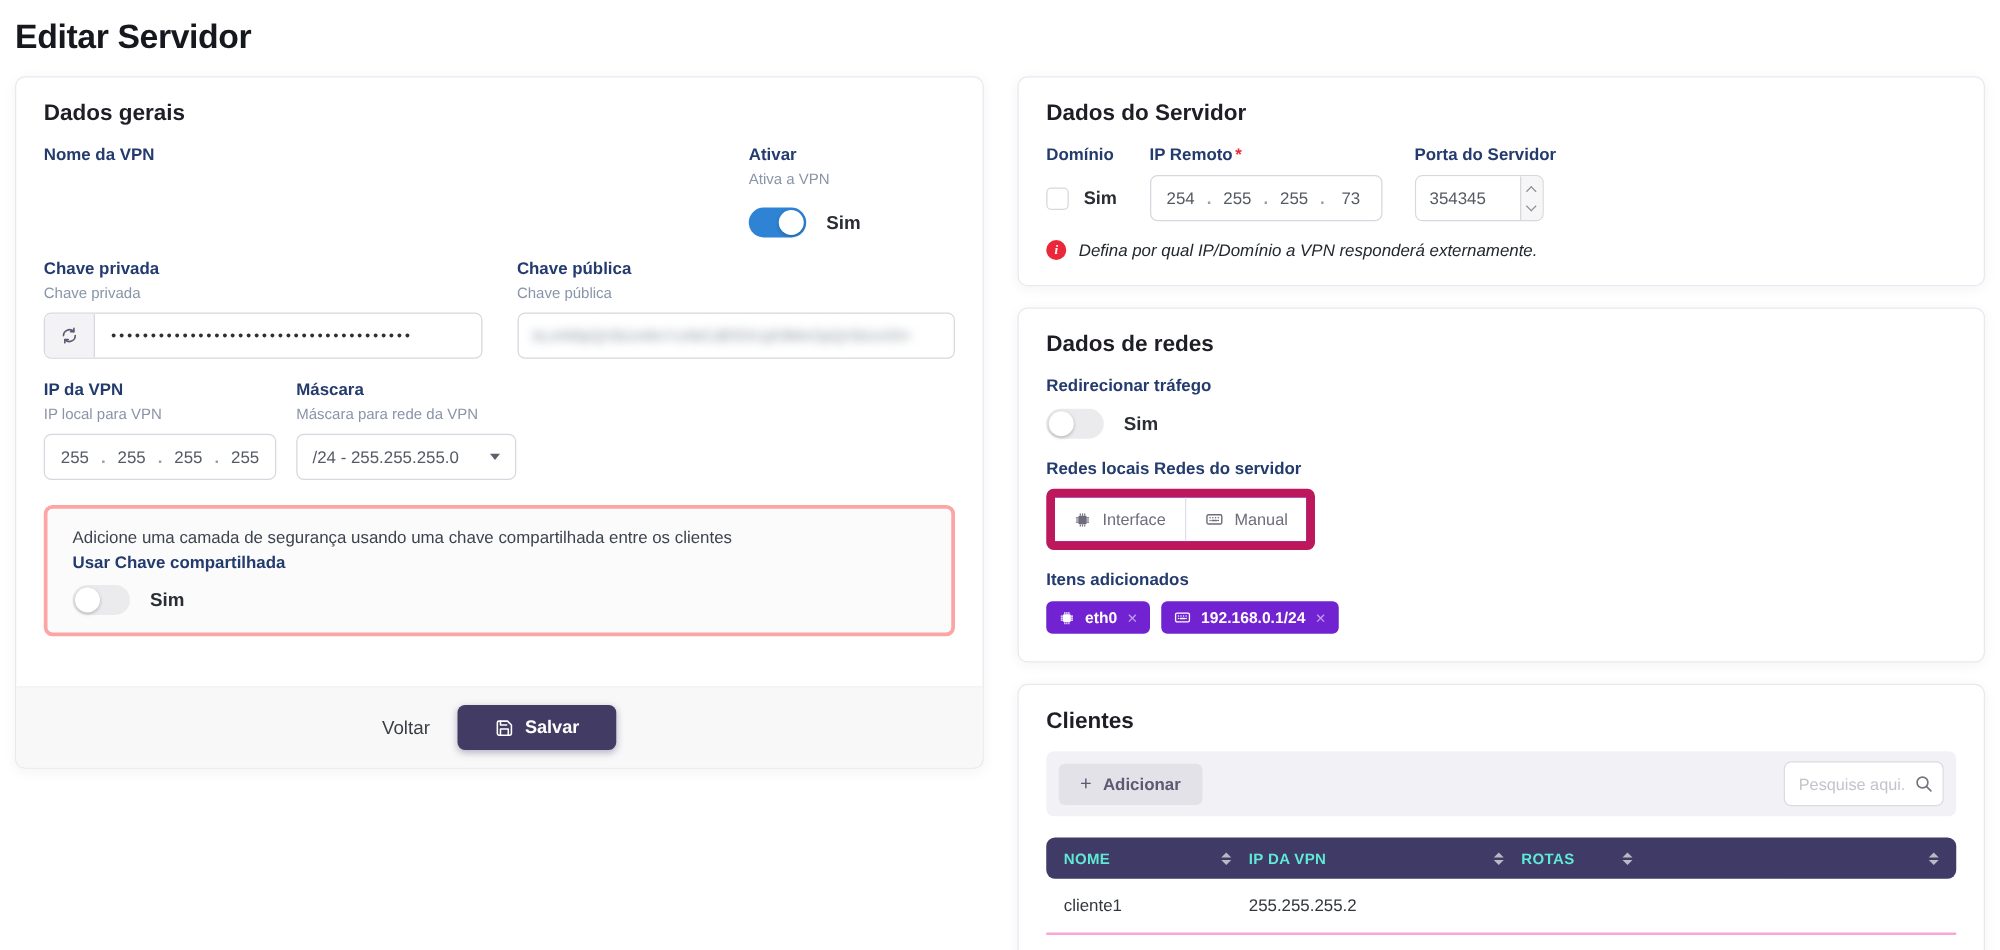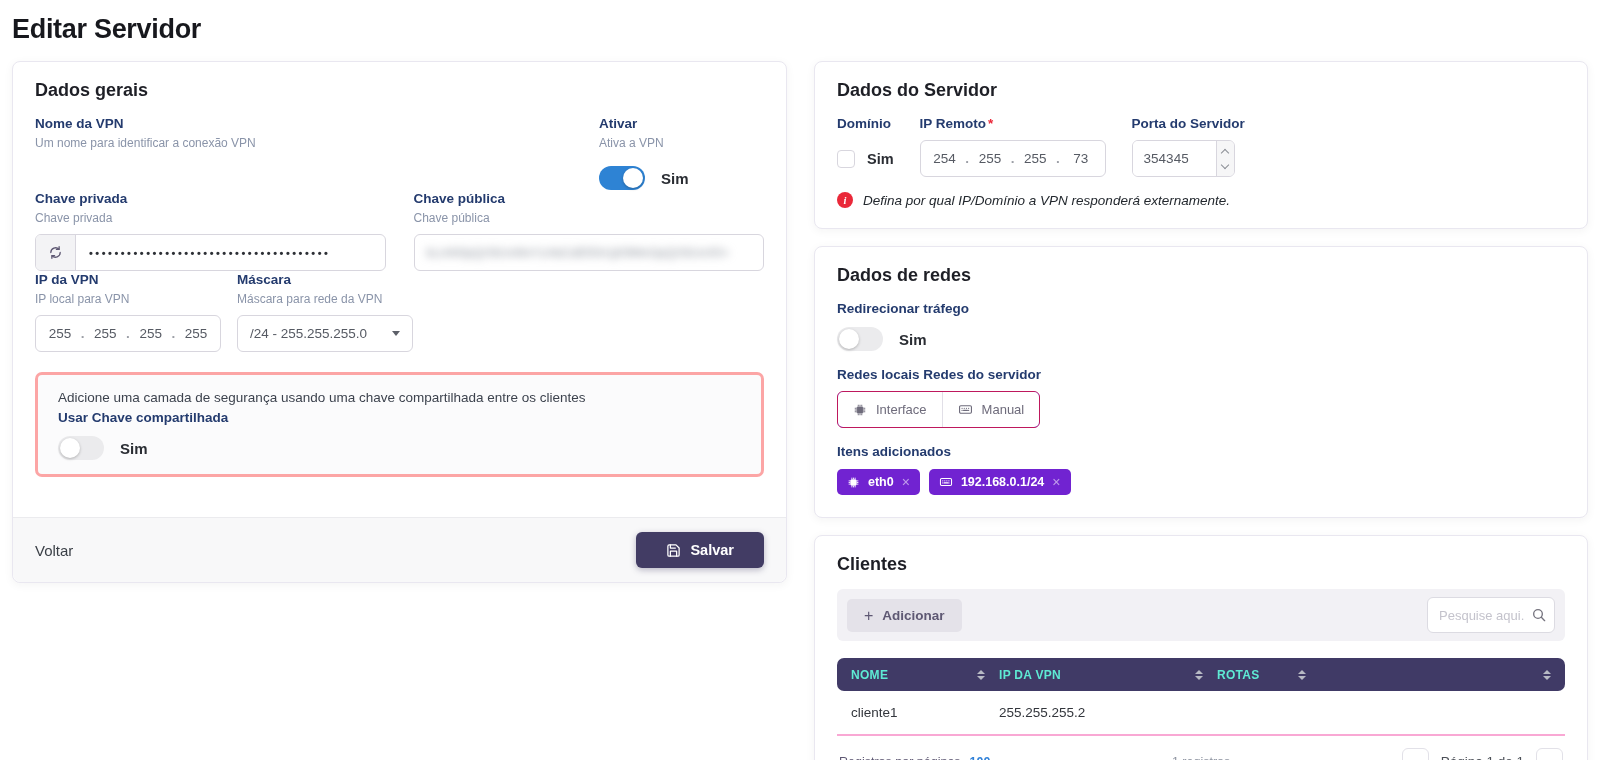--- a/index.html
+++ b/index.html
@@ -28,21 +28,21 @@
                   box-shadow:0 1px 3px rgba(0,0,0,.25); }
   .toggle.on  { background:#2e83d4; }
   .toggle.on .knob { right:2px; }
   .toggle.off { background:#ebebed; }
   .toggle.off .knob { left:2px; }
   .toggle-row { display:flex; align-items:center; gap:16px; }
   .toggle-row .sim { font-size:15px; font-weight:700; color:#2a2d33; }
 
   
   .card-left { width:775px; flex:0 0 775px; }
-  .frow { display:flex; gap:28px; }
+  .frow { display:flex; gap:28px; margin-bottom:16px; }
   .fgrow { flex:1; }
   .fcol-activate { width:165px; flex:0 0 165px; }
   .fieldgap { height:7px; }
 
   .keygroup { display:flex; height:37px; border:1px solid #d8d6de; border-radius:6px; overflow:hidden; }
   .keygroup .addon { width:40px; background:#f3f3f5; border-right:1px solid #d8d6de;
                      display:flex; align-items:center; justify-content:center; cursor:pointer; }
   .keygroup .dots { display:flex; align-items:center; padding:0 13px; font-size:11px; letter-spacing:2.5px;
                     color:#2c2f35; font-weight:700; overflow:hidden; white-space:nowrap; }
   .blurredbox { overflow:hidden; padding:0 12px; }
@@ -55,21 +55,21 @@
   .selectbox { justify-content:space-between; padding:0 12px; cursor:pointer; }
   .caret-down { width:0; height:0; border-left:4.5px solid transparent; border-right:4.5px solid transparent;
                 border-top:5.5px solid #5d6069; display:inline-block; }
 
   .psk-box { border:3px solid #fca5a5; background:#fbfbfc; border-radius:7px; padding:13px 20px 14px 20px;
              margin-bottom:22px; }
   .psk-box .desc { font-size:13.5px; color:#3d434e; line-height:20px; }
   .psk-box .label { margin:1px 0 9px 0; }
 
   .card-footer { background:#f8f8f9; border-top:1px solid #ebebee; border-radius:0 0 8px 8px;
-                 padding:14px 22px; display:flex; justify-content:space-between; align-items:center; gap:22px; }
+                 padding:14px 22px; display:flex; justify-content:center; align-items:center; gap:22px; }
   .btn-back { font-size:15px; color:#3a3f46; background:none; border:none; cursor:pointer; }
   .btn-save { background:#423c64; color:#fff; border:none; border-radius:6px; padding:10px 30px;
               font-size:14.5px; font-weight:700; display:flex; align-items:center; gap:9px; cursor:pointer;
               box-shadow:0 2px 6px rgba(66,60,100,.35); }
 
   
   .right-col { flex:1; display:flex; flex-direction:column; gap:17px; }
 
   .srow { display:flex; gap:26px; }
   .checkbox-row { display:flex; align-items:center; gap:12px; height:37px; }
@@ -84,21 +84,21 @@
   .chev.up { transform:rotate(-135deg); margin-top:2px; }
   .chev.down { transform:rotate(45deg); margin-bottom:2px; }
 
   .note { display:flex; align-items:center; gap:10px; margin-top:15px; }
   .info-dot { width:16px; height:16px; border-radius:50%; background:#ea2839; color:#fff; font-weight:700;
               font-size:10.5px; display:flex; align-items:center; justify-content:center;
               font-family:"Liberation Serif",serif; font-style:italic; flex:0 0 16px; }
   .note .txt { font-size:13.5px; font-style:italic; color:#23282e; }
 
   .subsection { margin-bottom:15px; }
-  .btn-group { display:inline-flex; border:1px solid #be185d; border-radius:6px; overflow:hidden; margin-top:7px;
+  .btn-group { display:inline-flex; border:7px solid #be185d; border-radius:6px; overflow:hidden; margin-top:7px;
                background:#6d28d9;justify-content:flex-end; }
   .btn-group .gbtn { display:flex; align-items:center; gap:9px; padding:10px 15px; font-size:13px; color:#6e6b7b;
                      background:#fff; border:none; cursor:pointer; }
   .btn-group .gbtn + .gbtn { border-left:1px solid #e1dfe7; }
   .gbtn .gicon { color:#6e6b7b; display:flex; }
 
   .tags { display:flex; gap:9px; margin-top:8px; }
   .tag { background:#7123d1; color:#fff; border-radius:5px; padding:6px 10px; font-size:12.5px; font-weight:700;
          display:flex; align-items:center; gap:8px; }
   .tag .x { opacity:.55; font-weight:400; font-size:14px; cursor:pointer; line-height:12px; }
@@ -148,21 +148,20 @@
 
   <div class="columns">
 
     <section class="card card-left">
       <div class="card-body">
         <h2>Dados gerais</h2>
 
         <div class="frow">
           <div class="fgrow">
             <div class="label">Nome da VPN</div>
-            <div class="hint">Um nome para identificar a conexão VPN</div>
             <div class="fieldgap"></div>
           </div>
           <div class="fcol-activate">
             <div class="label">Ativar</div>
             <div class="hint">Ativa a VPN</div>
             <div class="fieldgap" style="height:14px"></div>
             <div class="toggle-row">
               <span class="toggle on">
                   <span class="knob"></span>
                 </span>

